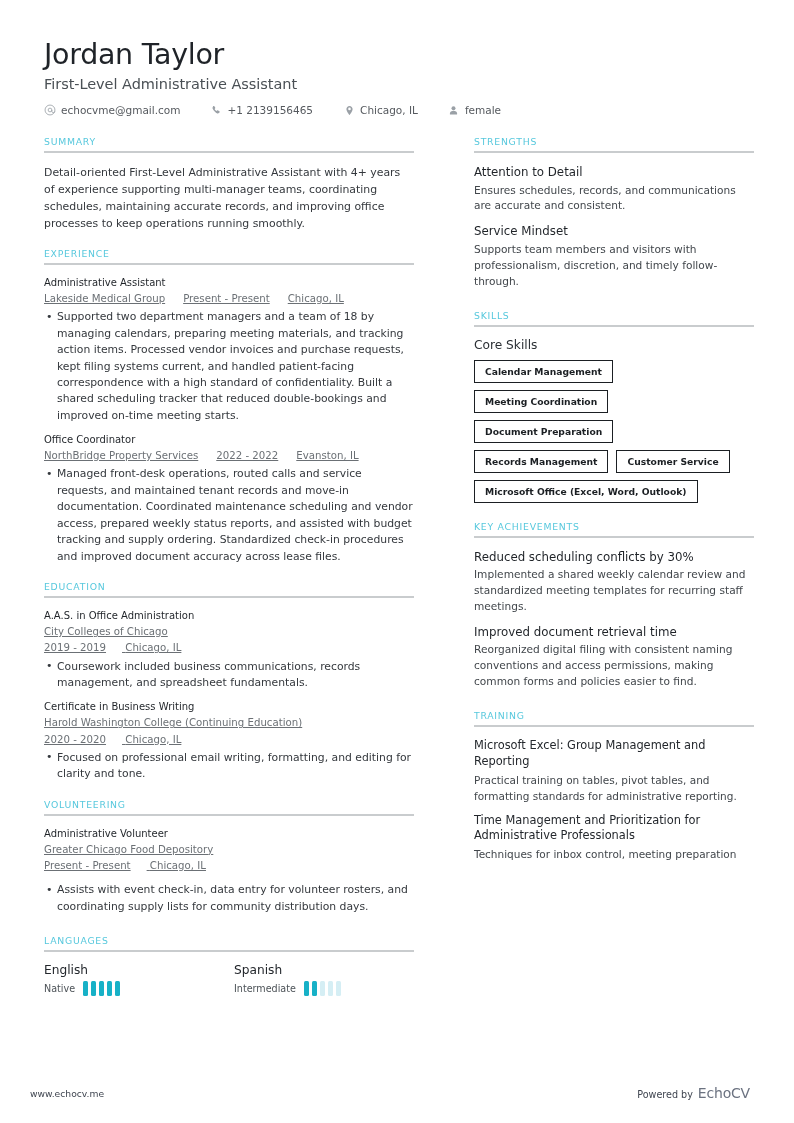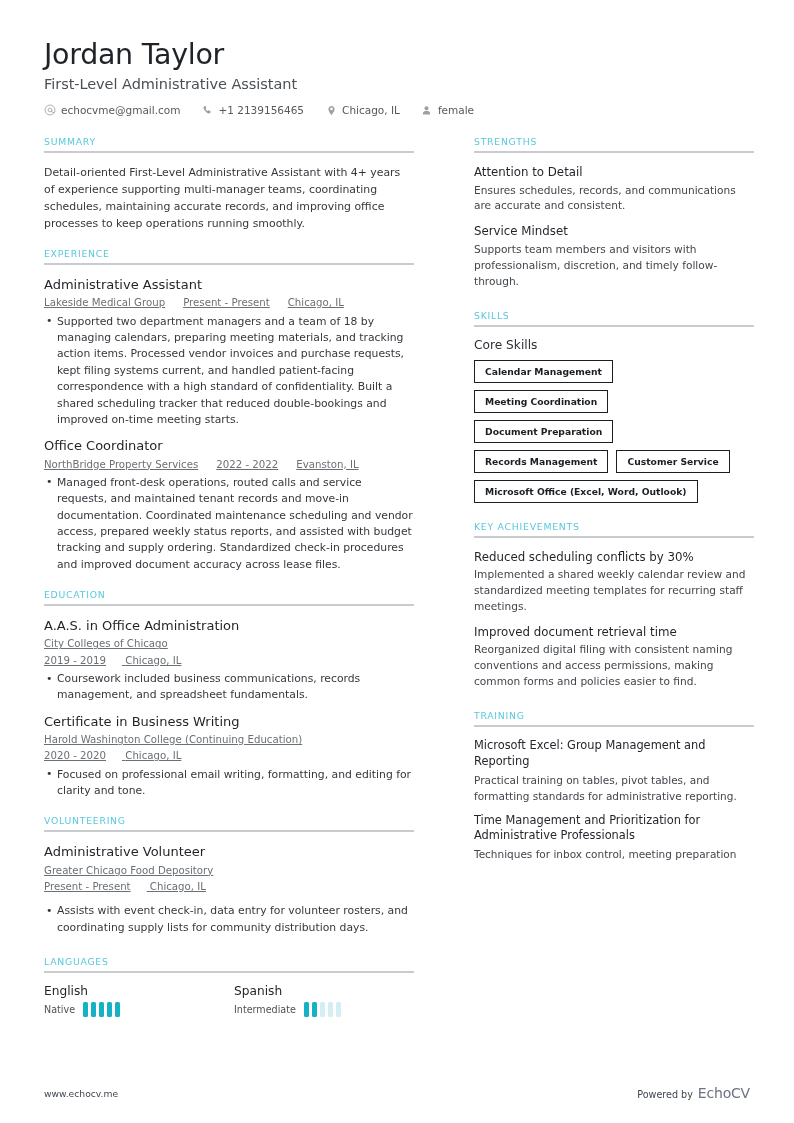--- a/index.html
+++ b/index.html
@@ -32,21 +32,21 @@
     font-size: 14.5px;
     font-weight: 400;
     color: #4a5055;
     letter-spacing: -0.05px;
     margin-bottom: 12px;
   }
   .contacts {
     display: flex;
     align-items: center;
     flex-wrap: wrap;
-    gap: 4px;
+    gap: 13px;
     font-size: 10.5px;
     color: #55595e;
   }
   .contact-item {
     display: flex;
     align-items: center;
     margin-right: 17px;
   }
   .contact-item .ic {
     display: inline-flex;
@@ -83,21 +83,21 @@
   .rule {
     height: 2px;
     background: #c9ccce;
     margin-bottom: 11px;
   }
 
   
   .entry { margin-bottom: 9px; }
   .entry:last-child { margin-bottom: 0; }
   .entry-title {
-    font-size: 13px;
+    font-size: 10px;
     font-weight: 400;
     color: #1f2328;
     line-height: 1.4;
     margin-bottom: 1px;
   }
   .entry-meta {
     font-size: 10.2px;
     color: #6b7075;
     line-height: 1.5;
     margin-bottom: 3px;
@@ -216,21 +216,21 @@
     width: 5px;
     height: 15px;
     border-radius: 1.5px;
     background: #d5eef4;
   }
   .bar.on { background: #17b1c7; }
 
   
   .footer {
     position: absolute;
-    left: 44px;
+    left: 30px;
     right: 44px;
     bottom: 0px;
     height: 60px;
     display: flex;
     align-items: center;
     justify-content: space-between;
   }
   .footer-left {
     font-size: 9.2px;
     color: #3f4550;

